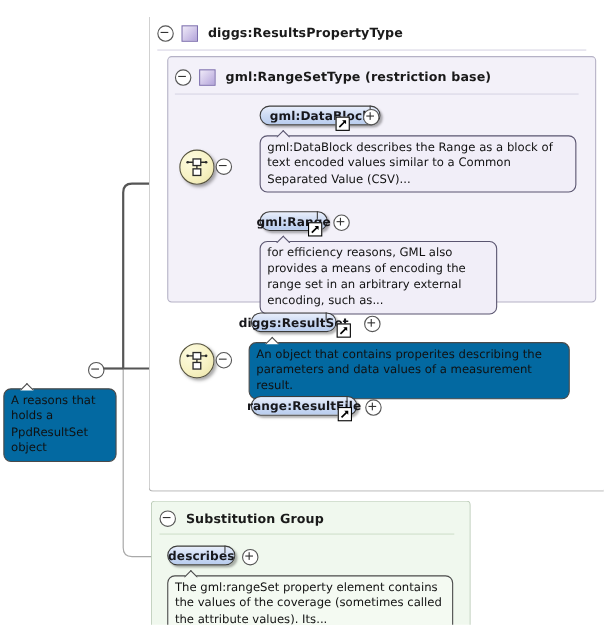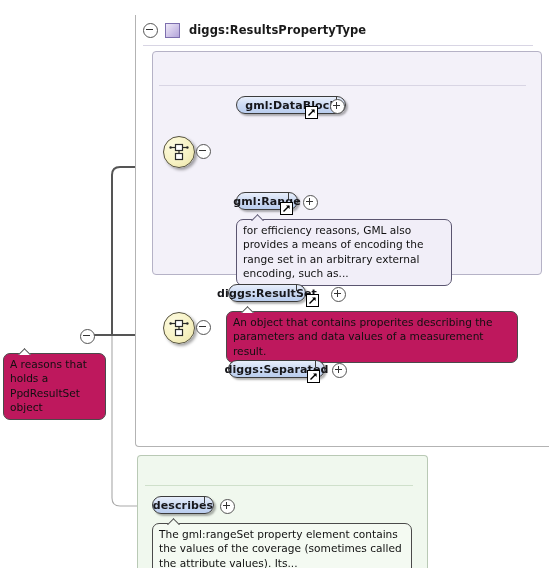--- a/index.html
+++ b/index.html
@@ -118,21 +118,21 @@
   .link-badge svg{display:block;}
 
   .node-toggle{position:absolute;}
 
   
   .bubble{
     position:absolute;
     box-sizing:border-box;
     border:1px solid #4a4a4a;
     border-radius:7px;
-    background:#be185d;
+    background:#0369a1;
     font-size:10.6px;
     color:#101010;
     line-height:14.4px;
     padding:3px 6px 4px 6px;
     letter-spacing:0px;
   }
   .bubble.tinted{background:#f1eef8;border-color:#5a5570;}
   .bubble.greenish{background:#f4faf2;border-color:#4a4a4a;}
   
   .bubble .tip{
@@ -191,20 +191,25 @@
 
   <div class="gb-header" style="left:143px;top:5px;">
     <span class="toggle"></span>
     <span class="type-square"></span>
     <span class="gb-title" style="margin-left:9px;">diggs:ResultsPropertyType</span>
   </div>
   <div class="gb-sep" style="left:143px;top:30px;width:390px;"></div>
 
   <div class="group-box gb-range"></div>
 
+  <div class="gb-header" style="left:159px;top:45px;">
+    <span class="toggle"></span>
+    <span class="type-square"></span>
+    <span class="gb-title" style="margin-left:9px;">gml:RangeSetType (restriction base)</span>
+  </div>
   <div class="gb-sep" style="left:159px;top:70px;width:367px;"></div>
 
   <div class="mg" style="left:163px;top:121px;">
     <svg width="20" height="20" viewBox="0 0 20 20">
       <rect x="6.5" y="2.5" width="7" height="6" fill="#ffffff" stroke="#2a2a2a" stroke-width="1.2"></rect>
       <rect x="6.5" y="11.5" width="7" height="6" fill="#ffffff" stroke="#2a2a2a" stroke-width="1.2"></rect>
       <line x1="10" y1="8.5" x2="10" y2="11.5" stroke="#2a2a2a" stroke-width="1.2"></line>
       <line x1="1.5" y1="5.5" x2="6.5" y2="5.5" stroke="#2a2a2a" stroke-width="1.2"></line>
       <line x1="13.5" y1="5.5" x2="18.5" y2="5.5" stroke="#2a2a2a" stroke-width="1.2"></line>
       <circle cx="1.6" cy="5.5" r="1.2" fill="#2a2a2a"></circle>
@@ -217,20 +222,26 @@
     <span class="nd-label">gml:DataBlock</span>
   </div>
   <div class="link-badge" style="left:305px;top:91px;">
     <svg width="9" height="9" viewBox="0 0 9 9">
       <path d="M1.5 7.5 L7 2" stroke="#000" stroke-width="1.5" fill="none"></path>
       <path d="M7.6 1.4 L7.6 5 L4 1.4 Z" fill="#000"></path>
     </svg>
   </div>
   <span class="toggle plus node-toggle" style="left:330px;top:84px;"></span>
 
+  <div class="bubble tinted" style="left:236px;top:108px;width:288px;">
+    <span class="tip" style="left:14px;">
+        <i></i>
+      </span>
+    <span>gml:DataBlock describes the Range as a block of text encoded values similar to a Common Separated Value (CSV)...</span>
+  </div>
 
   <div class="node" style="left:236px;top:177px;width:62px;">
     <span class="nd-label">gml:Range</span>
   </div>
   <div class="link-badge" style="left:280px;top:187px;">
     <svg width="9" height="9" viewBox="0 0 9 9">
       <path d="M1.5 7.5 L7 2" stroke="#000" stroke-width="1.5" fill="none"></path>
       <path d="M7.6 1.4 L7.6 5 L4 1.4 Z" fill="#000"></path>
     </svg>
   </div>
@@ -268,21 +279,21 @@
   <span class="toggle plus node-toggle" style="left:331px;top:272px;"></span>
 
   <div class="bubble plain" style="left:226px;top:296px;width:292px;">
     <span class="tip" style="left:14px;">
         <i></i>
       </span>
     <span>An object that contains properites describing the parameters and data values of a measurement result.</span>
   </div>
 
   <div class="node" style="left:228px;top:345px;width:97px;">
-    <span class="nd-label">diggs:Separated</span>
+    <span class="nd-label">range:ResultFile</span>
   </div>
   <div class="link-badge" style="left:307px;top:355px;">
     <svg width="9" height="9" viewBox="0 0 9 9">
       <path d="M1.5 7.5 L7 2" stroke="#000" stroke-width="1.5" fill="none"></path>
       <path d="M7.6 1.4 L7.6 5 L4 1.4 Z" fill="#000"></path>
     </svg>
   </div>
   <span class="toggle plus node-toggle" style="left:332px;top:348px;"></span>
 
 
@@ -292,20 +303,24 @@
     <span class="tip" style="left:14px;">
         <i></i>
       </span>
     <span style="white-space:pre-line;">A reasons that
 holds a
 PpdResultSet object</span>
   </div>
 
   <div class="group-box gb-subst"></div>
 
+  <div class="gb-header" style="left:145px;top:446px;">
+    <span class="toggle"></span>
+    <span class="gb-title" style="margin-left:9px;">Substitution Group</span>
+  </div>
   <div class="gb-sep" style="left:145px;top:470px;width:268px;background:#cfe0cb;"></div>
 
   <div class="node" style="left:152px;top:481px;width:62px;">
     <span class="nd-label">describes</span>
   </div>
   <span class="toggle plus node-toggle" style="left:220px;top:484px;"></span>
 
   <div class="bubble greenish" style="left:152px;top:508px;width:260px;">
     <span class="tip" style="left:14px;">
         <i></i>

